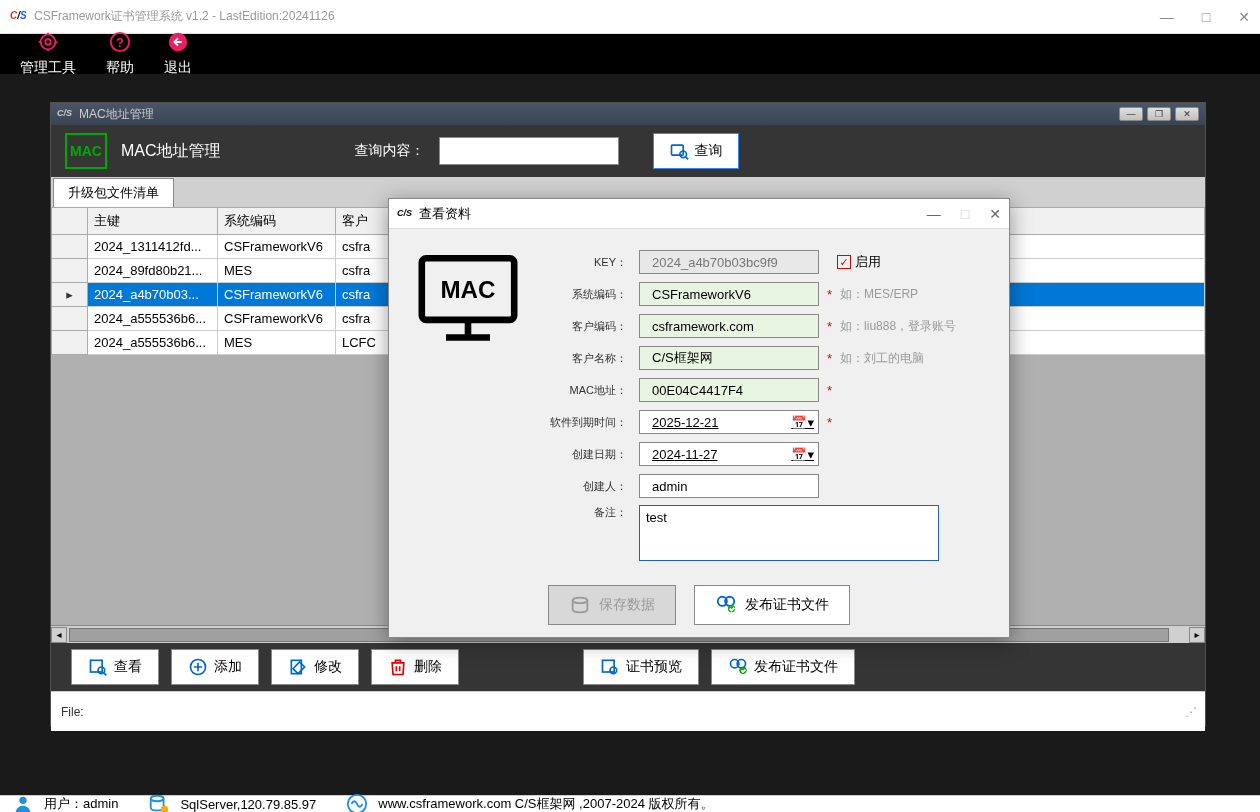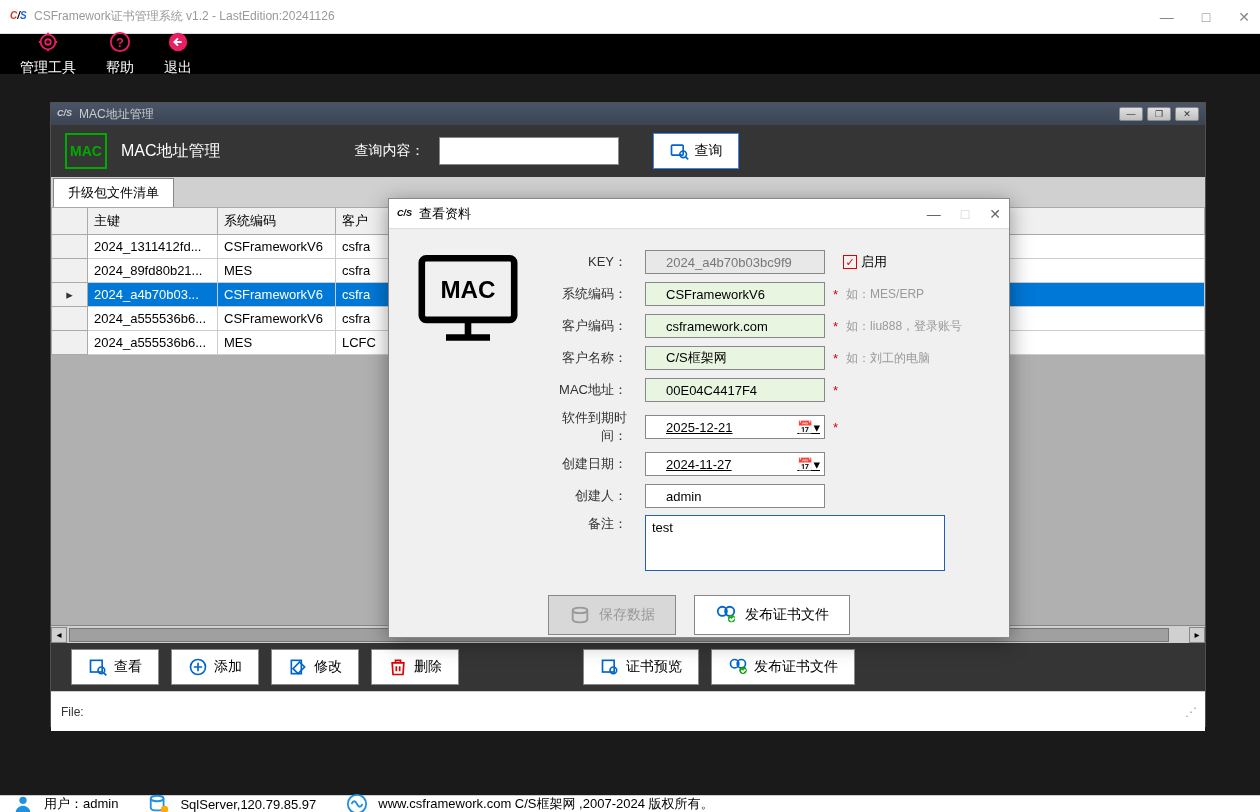--- a/index.html
+++ b/index.html
@@ -68,22 +68,22 @@
 .dialog { position: absolute; top: 198px; left: 388px; width: 622px; height: 440px; background: #f0f0f0; border: 1px solid #888; z-index: 10; box-shadow: 0 4px 20px rgba(0,0,0,.4); }
 .dialog-titlebar { height: 30px; background: #fff; display: flex; align-items: center; padding: 0 8px; font-size: 13px; border-bottom: 1px solid #ddd; }
 .dialog-titlebar .logo { width: 18px; height: 12px; margin-right: 4px; font-size: 9px; font-weight: bold; font-style: italic; }
 .dialog-win { margin-left: auto; display: flex; gap: 20px; color: #666; font-size: 14px; }
 .dialog-win .dim { color: #ccc; }
 .dialog-body { padding: 20px 24px 0 24px; display: flex; gap: 20px; }
 .dialog-icon { width: 110px; height: 100px; }
 .dialog-icon svg { width: 100%; height: 100%; }
 .form { flex: 1; }
 .form-row { display: flex; align-items: center; margin-bottom: 6px; min-height: 26px; }
-.form-label { width: 84px; text-align: right; font-size: 13px; color: #333; margin-right: 18px; }
-.form-input { width: 180px; height: 24px; border: 1px solid #888; padding: 0 20px; font-size: 13px; background: #fff; }
+.form-label { width: 84px; text-align: right; font-size: 11px; color: #333; margin-right: 12px; }
+.form-input { width: 180px; height: 24px; border: 1px solid #888; padding: 0 12px; font-size: 13px; background: #fff; }
 .form-input.ro { background: #e8e8e8; color: #777; }
 .form-input.hl { background: #e8f5e0; }
 .form-input.date { display: flex; align-items: center; justify-content: space-between; padding-right: 4px; text-decoration: underline; }
 .form-textarea { width: 300px; height: 56px; border: 1px solid #2060c0; padding: 4px 6px; font-size: 13px; resize: none; background: #fff; }
 .req { color: #d00; margin-left: 8px; font-size: 13px; }
 .hint { color: #999; font-size: 12px; margin-left: 8px; }
 .chk-row { display: flex; align-items: center; gap: 4px; margin-left: 18px; font-size: 13px; }
 .chk-box { width: 14px; height: 14px; border: 1px solid #d00; color: #d00; font-size: 11px; text-align: center; line-height: 12px; }
 .dialog-actions { display: flex; justify-content: center; gap: 18px; margin-top: 18px; }
 .dialog-btn { height: 40px; padding: 0 20px; border: 1px solid #888; display: flex; align-items: center; gap: 8px; font-size: 14px; cursor: pointer; }

